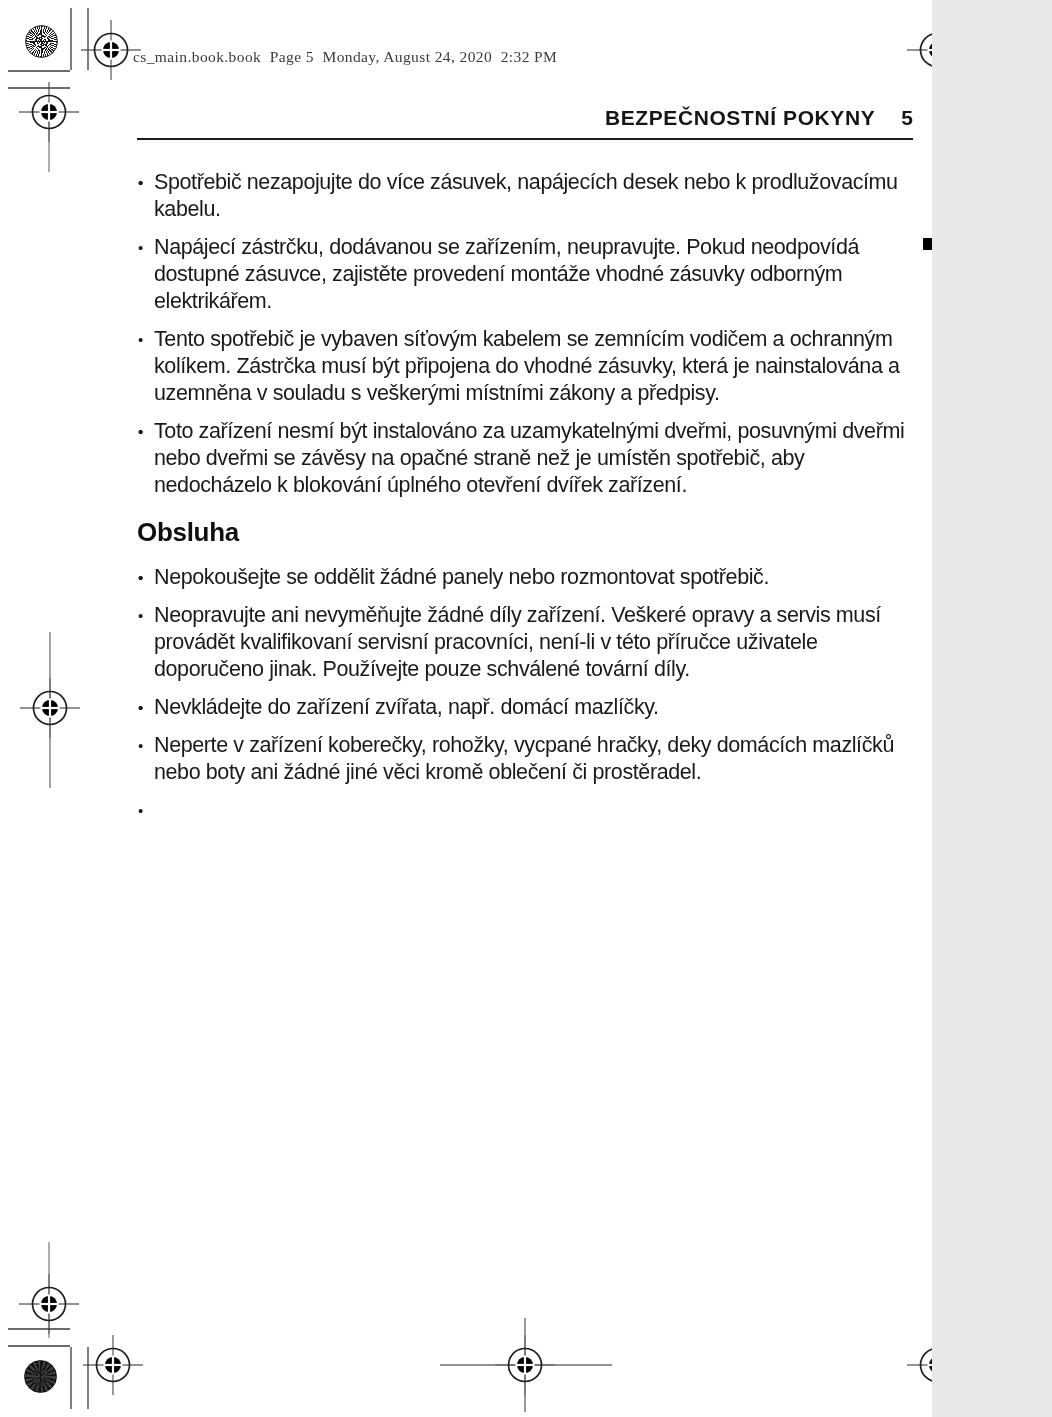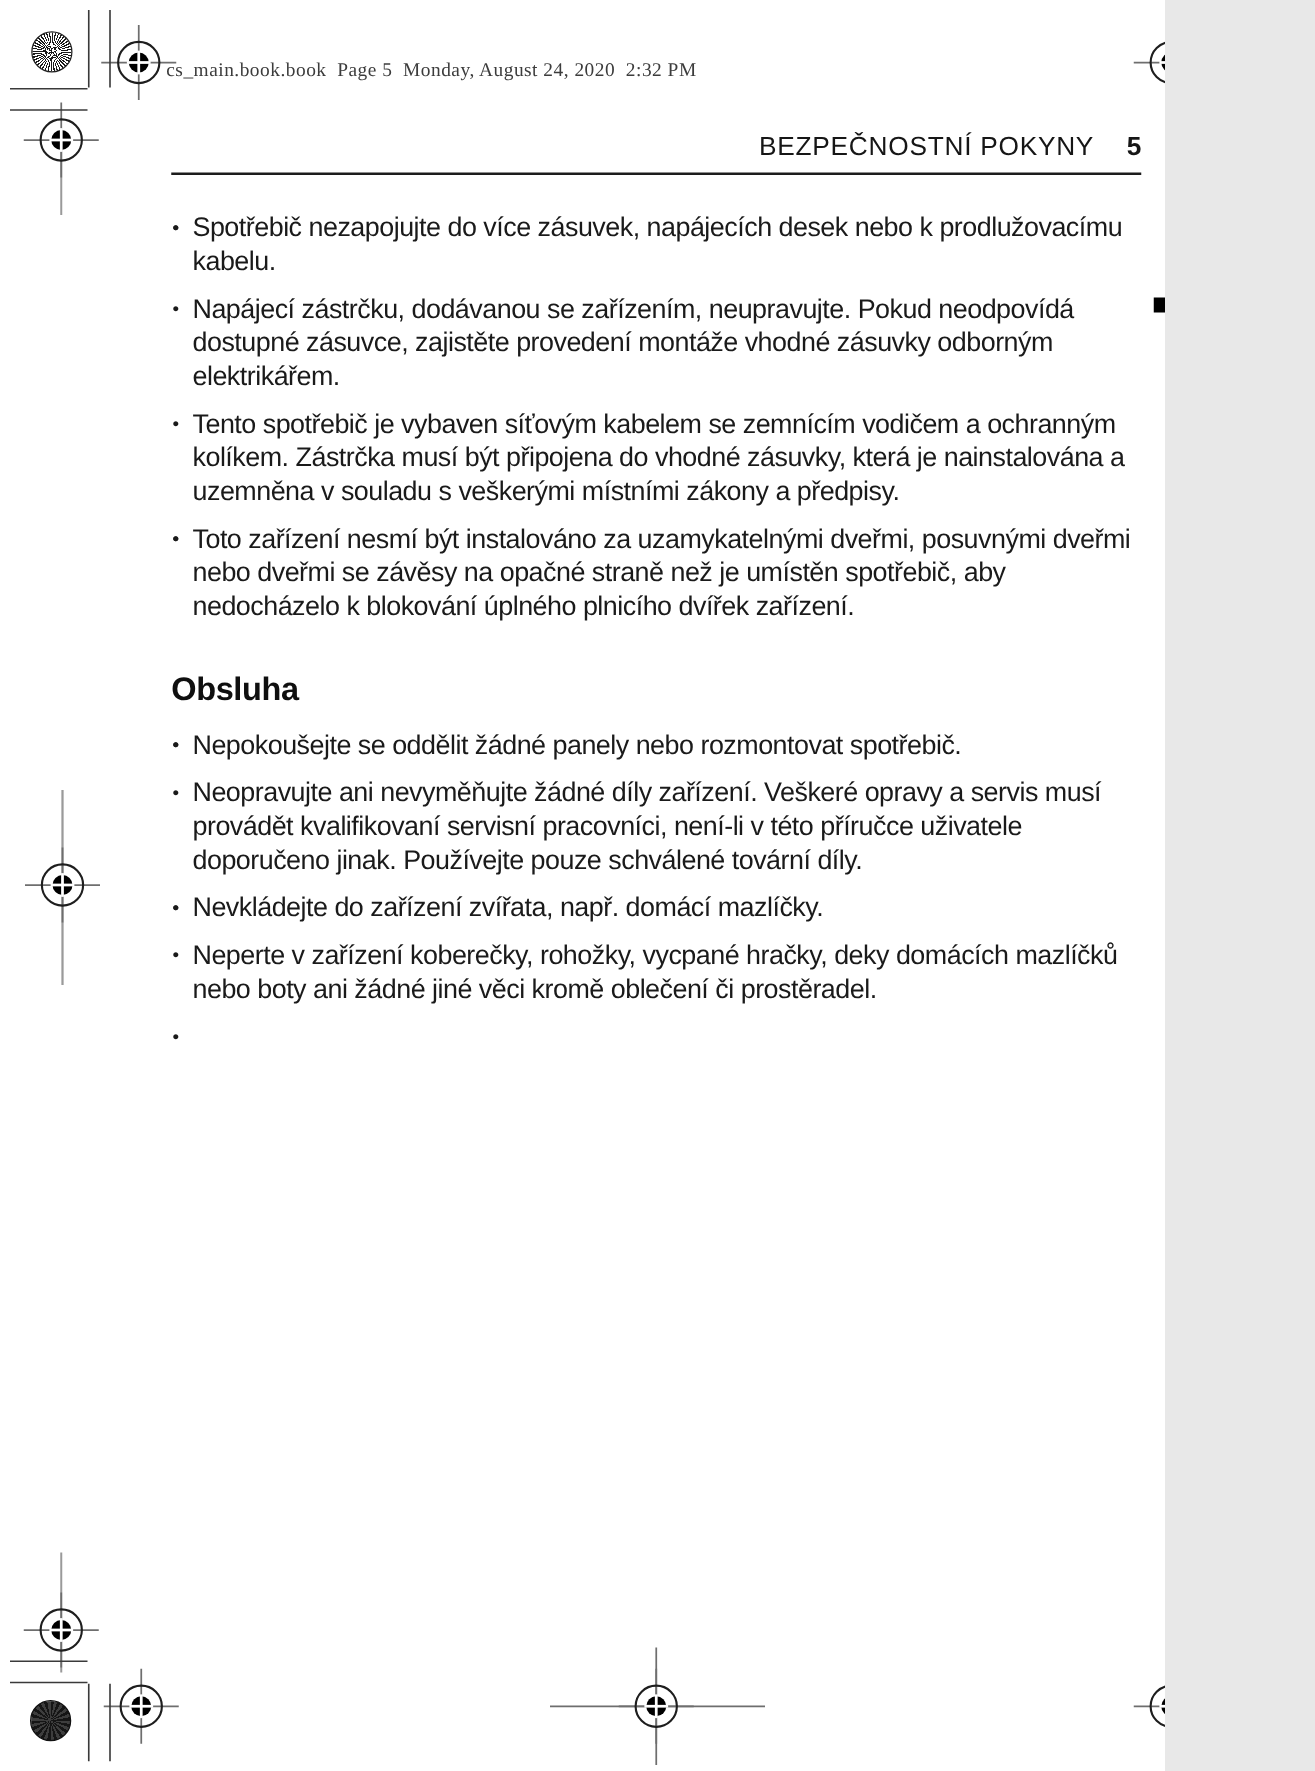--- a/index.html
+++ b/index.html
@@ -46,21 +46,21 @@
   .header {
     position: absolute;
     left: 137px; top: 106px;
     width: 776px;
     text-align: right;
     color: #161616;
   }
   .header .htitle {
     font-size: 21px;
     letter-spacing: 0.6px;
-    font-weight: 400;
+    font-weight: 700;
   }
   .header .hnum {
     font-size: 21px;
     font-weight: 700;
     margin-left: 26px;
   }
   .hrule {
     position: absolute;
     left: 137px; top: 138px;
     width: 776px; height: 0;
@@ -105,21 +105,21 @@
     position: absolute;
     left: 1px; top: 0;
     font-size: 15px;
     line-height: 27px;
     color: #1a1a1a;
   }
   h2.sec-heading {
     font-size: 26px;
     font-weight: 700;
     color: #0f0f0f;
-    margin-top: 37px;
+    margin-top: 18px;
     margin-bottom: 16px;
     letter-spacing: -0.3px;
   }
 </style>
 </head>
 <body>
 
 <div class="page">
 
   <svg class="marks-svg" viewBox="0 0 1052 1417">
@@ -199,21 +199,21 @@
   <div class="vtext">ČEŠTINA</div>
 
   <div class="content">
 
     <ul class="blist">
       <li><span class="bm">•</span></li>
       <li><span class="bm">•</span><span>Spotřebič nezapojujte do více zásuvek, napájecích desek nebo k prodlužovacímu kabelu.</span></li>
       <li><span class="bm">•</span><span>Napájecí zástrčku, dodávanou se zařízením, neupravujte. Pokud neodpovídá dostupné zásuvce, zajistěte provedení montáže vhodné zásuvky odborným elektrikářem.</span></li>
       <li><span class="bm">•</span><span>Tento spotřebič je vybaven síťovým kabelem se zemnícím vodičem a ochranným kolíkem. Zástrčka musí být připojena do vhodné zásuvky, která je nainstalována a uzemněna v souladu s veškerými místními zákony a předpisy.</span></li>
       <li><span class="bm">•</span></li>
-      <li><span class="bm">•</span><span>Toto zařízení nesmí být instalováno za uzamykatelnými dveřmi, posuvnými dveřmi nebo dveřmi se závěsy na opačné straně než je umístěn spotřebič, aby nedocházelo k blokování úplného plnicího dvířek zařízení.</span></li>
+      <li><span class="bm">•</span><span>Toto zařízení nesmí být instalováno za uzamykatelnými dveřmi, posuvnými dveřmi nebo dveřmi se závěsy na opačné straně než je umístěn spotřebič, aby nedocházelo k blokování úplného otevření dvířek zařízení.</span></li>
     </ul>
 
     <h2 class="sec-heading">Obsluha</h2>
 
     <ul class="blist">
       <li><span class="bm">•</span></li>
       <li><span class="bm">•</span><span>Nepokoušejte se oddělit žádné panely nebo rozmontovat spotřebič.</span></li>
       <li><span class="bm">•</span><span>Neopravujte ani nevyměňujte žádné díly zařízení. Veškeré opravy a servis musí provádět kvalifikovaní servisní pracovníci, není-li v této příručce uživatele doporučeno jinak. Používejte pouze schválené tovární díly.</span></li>
       <li><span class="bm">•</span></li>
       <li><span class="bm">•</span><span>Nevkládejte do zařízení zvířata, např. domácí mazlíčky.</span></li>

